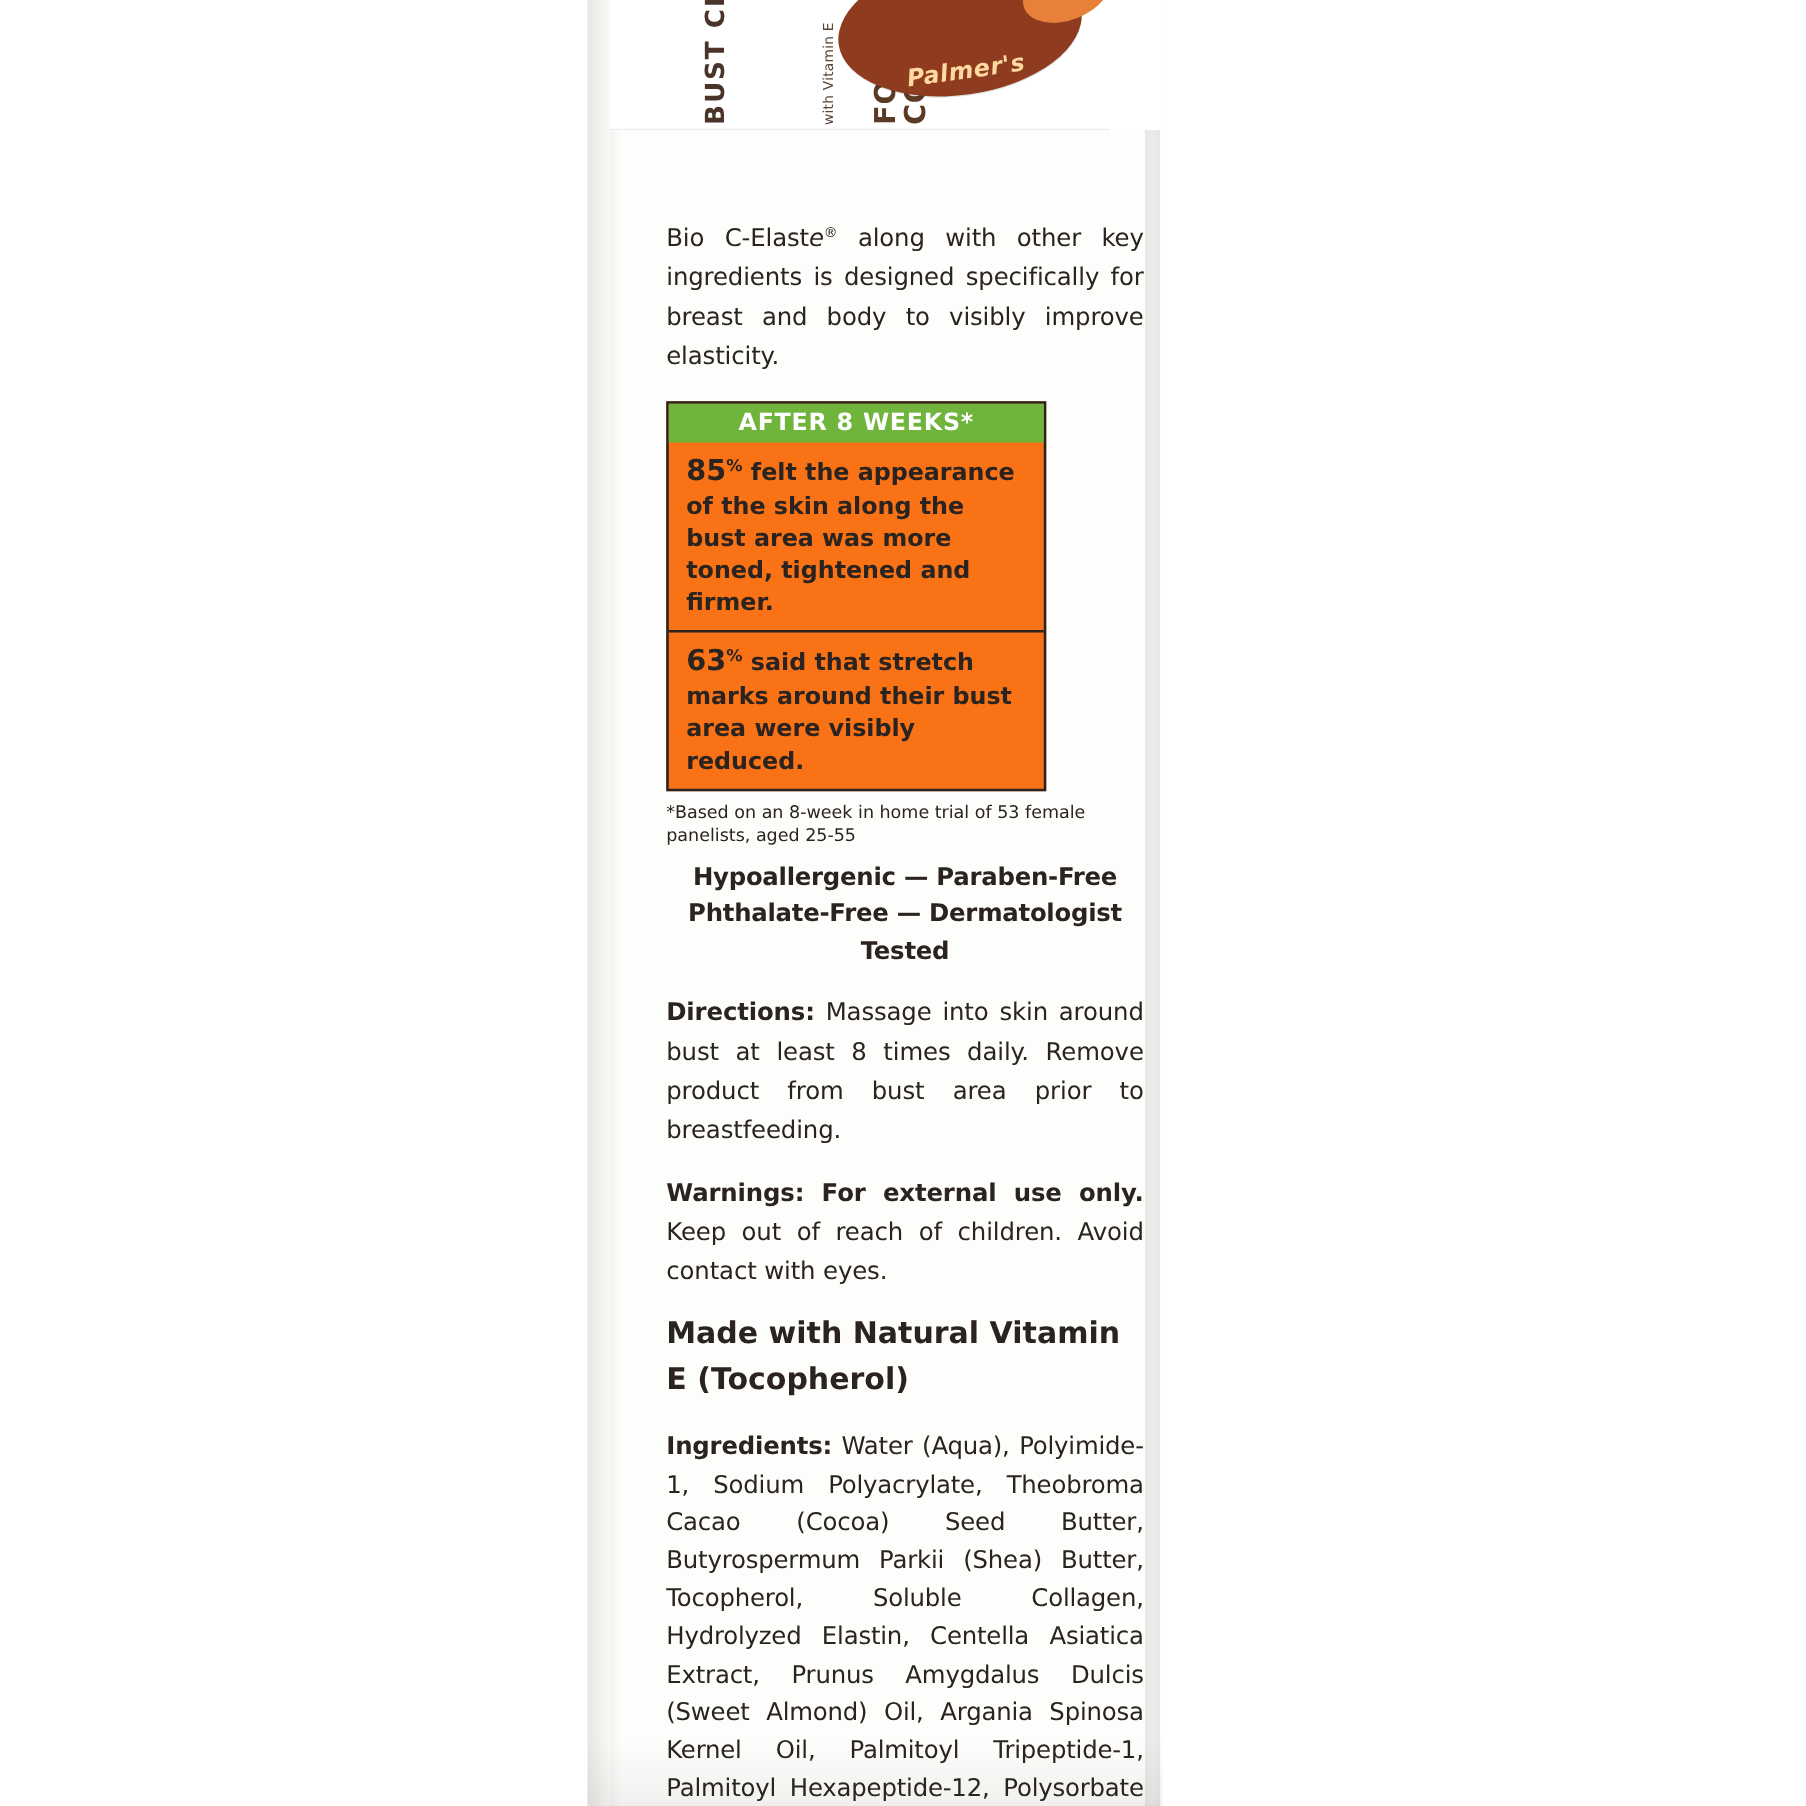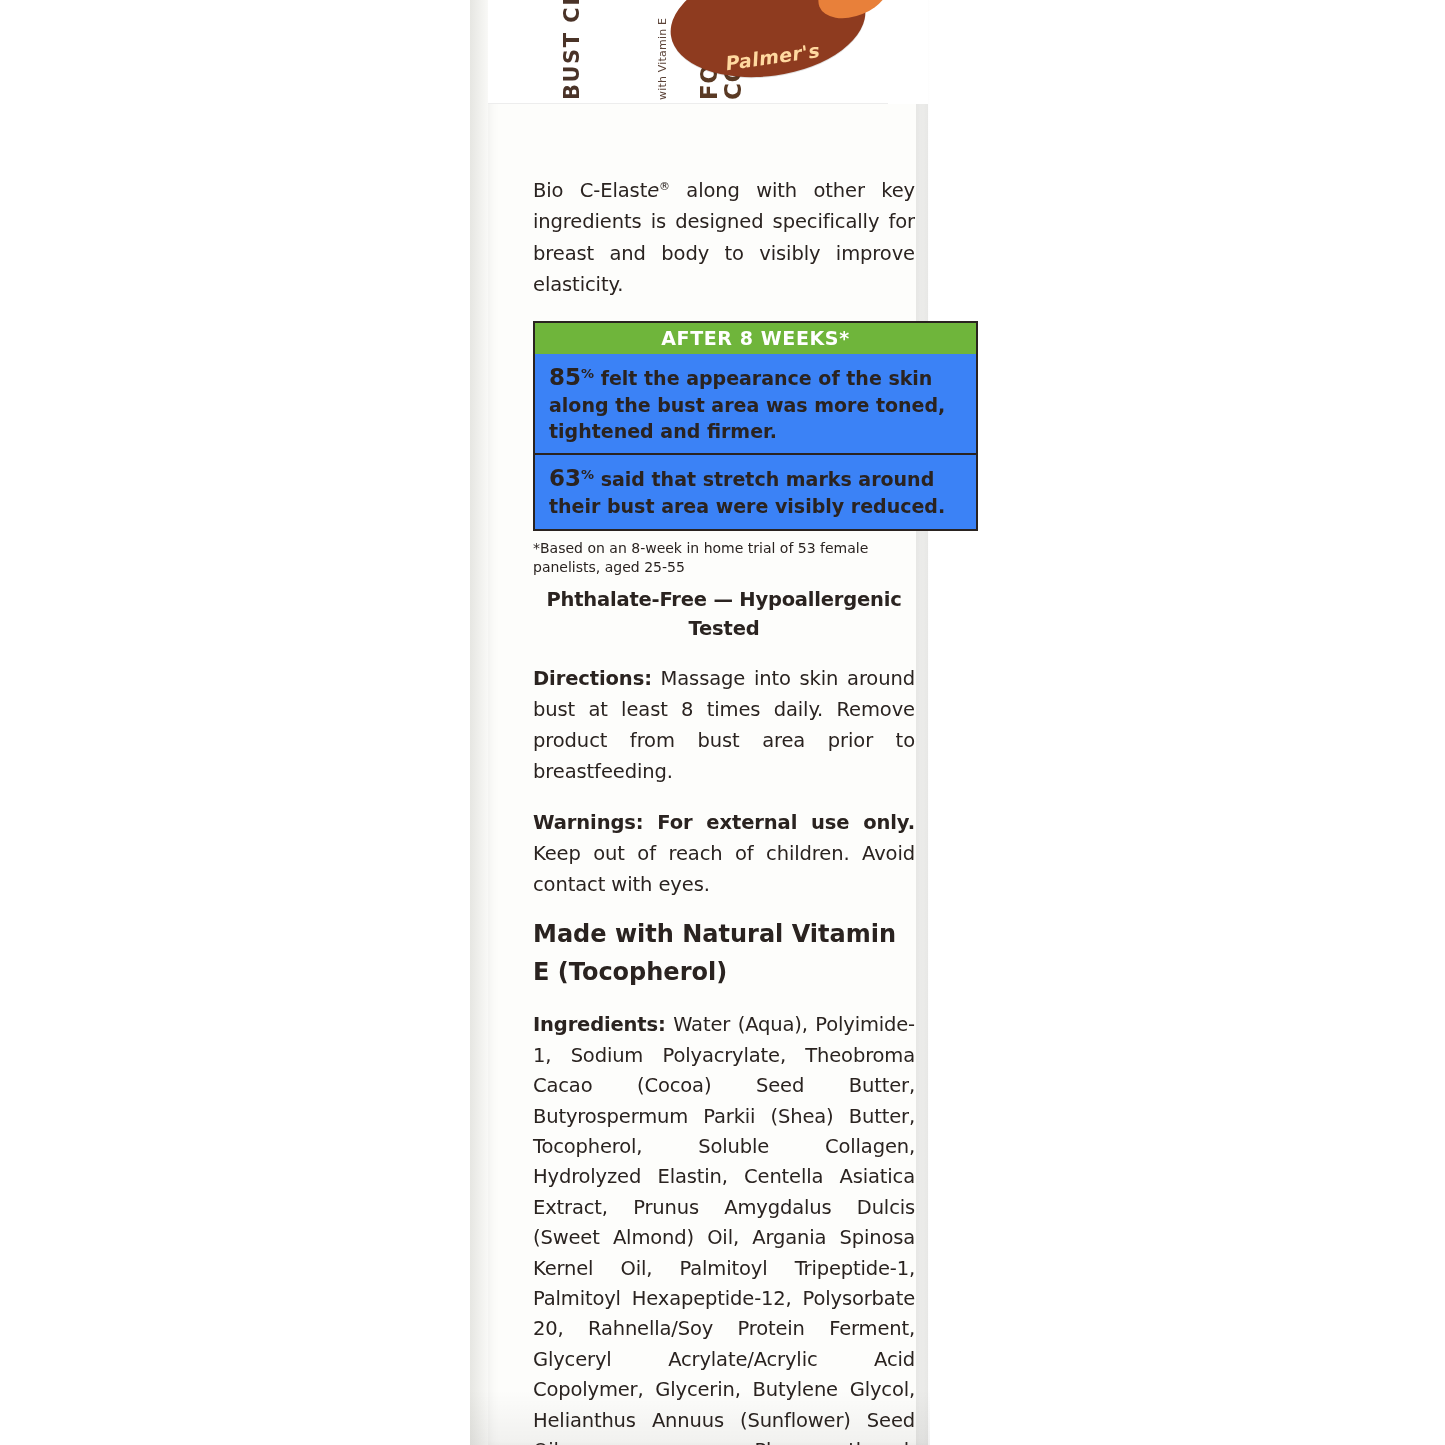--- a/index.html
+++ b/index.html
@@ -178,24 +178,24 @@
   }
   .sup {
     font-size: 11px;
     vertical-align: super;
   }
   .ital { font-style: italic; }
 
   
   .results {
     border: 2px solid #2a2320;
-    width: 445px;
+    width: 304px;
     margin-top: 4px;
     margin-bottom: 8px;
-    background: #3b82f6;
+    background: #f97316;
     box-sizing: border-box;
   }
   .results-head {
     background: #6fb53b;
     color: #ffffff;
     text-align: center;
     font-size: 19px;
     font-weight: bold;
     letter-spacing: 0.6px;
     padding: 4px 0 5px 0;
@@ -297,21 +297,22 @@
         <span class="pct">85</span><span class="pct-sign">%</span><span class="rownorm"> felt the appearance of the skin along the bust area was more toned, tightened and firmer.</span>
       </div>
       <div class="results-row divider">
         <span class="pct">63</span><span class="pct-sign">%</span><span class="rownorm"> said that stretch marks around their bust area were visibly reduced.</span>
       </div>
     </div>
 
     <p class="footnote">*Based on an 8-week in home trial of 53 female panelists, aged 25-55</p>
 
     <div class="claims">
-      <div>Phthalate-Free — Hypoallergenic Tested</div>
+      <div>Hypoallergenic — Paraben-Free</div>
+      <div>Phthalate-Free — Dermatologist Tested</div>
     </div>
 
     <p class="para"><b>Directions:</b><span> Massage into skin around bust at least 8 times daily. Remove product from bust area prior to breastfeeding.</span></p>
 
     <p class="para"><b>Warnings: For external use only.</b><span> Keep out of reach of children. Avoid contact with eyes.</span></p>
 
     <div class="ingredients-head">Made with Natural Vitamin E (Tocopherol)</div>
 
     <p class="ingredients"><b>Ingredients:</b><span> Water (Aqua), Polyimide-1, Sodium Polyacrylate, Theobroma Cacao (Cocoa) Seed Butter, Butyrospermum Parkii (Shea) Butter, Tocopherol, Soluble Collagen, Hydrolyzed Elastin, Centella Asiatica Extract, Prunus Amygdalus Dulcis (Sweet Almond) Oil, Argania Spinosa Kernel Oil, Palmitoyl Tripeptide-1, Palmitoyl Hexapeptide-12, Polysorbate 20, Rahnella/Soy Protein Ferment, Glyceryl Acrylate/Acrylic Acid Copolymer, Glycerin, Butylene Glycol, Helianthus Annuus (Sunflower) Seed Oil, Phenoxyethanol, Ethylhexylglycerin, Sodium Dehydroacetate, Potassium Sorbate, Trisodium EDTA, Leuconostoc/Radish Root Ferment Filtrate, Fragrance (Parfum), Benzyl Alcohol, Benzyl Benzoate, Citronellol, Coumarin, Geraniol.</span></p>
 

